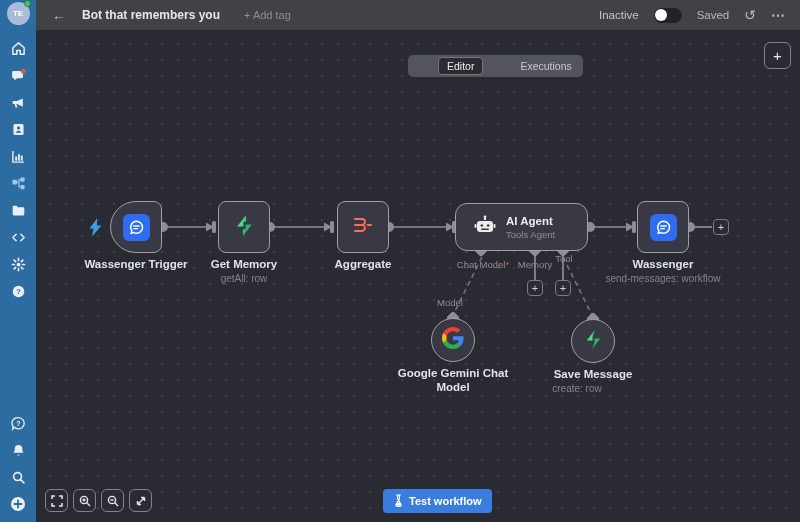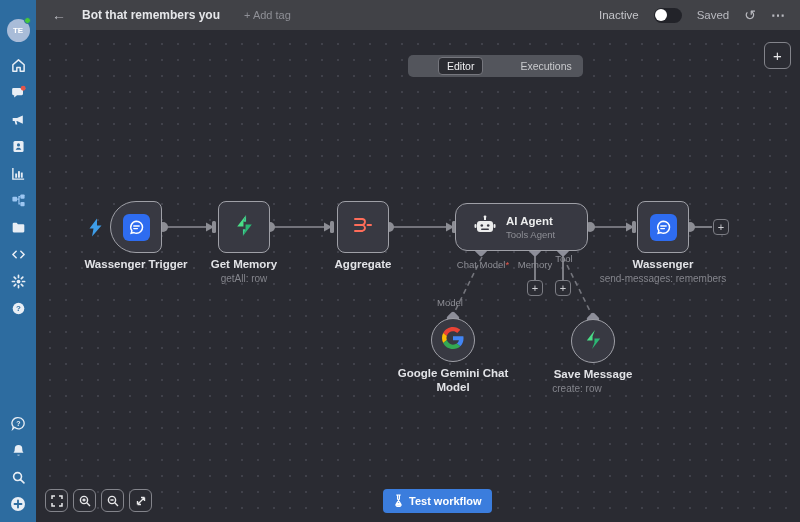--- a/index.html
+++ b/index.html
@@ -3,21 +3,21 @@
 <meta charset="utf-8">
 <style>
   * { margin:0; padding:0; box-sizing:border-box; }
   html,body { width:800px; height:522px; overflow:hidden; background:#2a2b32;
     font-family:"Liberation Sans", sans-serif; }
   #app { position:relative; width:800px; height:522px; }
 
   
   .sidebar { position:absolute; left:0; top:0; width:36px; height:522px;
     background:#2d6ca0; display:flex; flex-direction:column; align-items:center; z-index:30; }
-  .avatar-wrap { position:relative; margin-top:19px; }
+  .avatar-wrap { position:relative; margin-top:2px; }
   .avatar { width:23px; height:23px; border-radius:50%; background:#a9bcd8; color:#fff;
     font-size:8px; font-weight:bold; display:flex; align-items:center; justify-content:center; }
   .status-dot { position:absolute; right:-1px; top:-2px; width:7px; height:7px;
     border-radius:50%; background:#46c93a; border:1.5px solid #2d6ca0; }
   .side-icons { display:flex; flex-direction:column; align-items:center; gap:11px; margin-top:15px; }
   .side-icons .sicon, .side-bottom .sicon { width:16px; height:16px; display:flex;
     align-items:center; justify-content:center; cursor:pointer; position:relative; }
   .side-bottom { margin-top:auto; display:flex; flex-direction:column; align-items:center;
     gap:11px; margin-bottom:10px; }
   .sicon svg { display:block; }
@@ -317,21 +317,21 @@
 
     <div class="node square" style="left:601px; top:171px;">
       <div class="node-icon wassenger-bg">
         <svg width="17" height="17" viewBox="0 0 17 17">
             <path d="M8.5 2.2a6 6 0 0 1 0 12c-.9 0-1.8-.2-2.6-.6l-2.7.7.7-2.6a6 6 0 0 1 4.6-9.5Z" fill="none" stroke="#fff" stroke-width="1.5"></path>
             <path d="M5.8 7h5.4M5.8 9.6h3.6" stroke="#fff" stroke-width="1.4" stroke-linecap="round"></path>
           </svg>
       </div>
     </div>
     <div class="node-label" style="left:627px; top:228px;">Wassenger</div>
-    <div class="node-sub" style="left:627px; top:243px;">send-messages: remembers</div>
+    <div class="node-sub" style="left:627px; top:243px;">send-messages: workflow</div>
     <div class="mini-plus" style="left:677px; top:189px;">+</div>
 
     <div class="port-label" style="left:414px; top:267px;">Model</div>
     <div class="node round" style="left:395px; top:288px;">
       <span>
         <svg width="22" height="22" viewBox="0 0 48 48">
             <path fill="#EA4335" d="M24 9.5c3.54 0 6.71 1.22 9.21 3.6l6.85-6.85C35.9 2.38 30.47 0 24 0 14.62 0 6.51 5.38 2.56 13.22l7.98 6.19C12.43 13.72 17.74 9.5 24 9.5z"></path>
             <path fill="#4285F4" d="M46.98 24.55c0-1.57-.15-3.09-.38-4.55H24v9.02h12.94c-.58 2.96-2.26 5.48-4.78 7.18l7.73 6c4.51-4.18 7.09-10.36 7.09-17.65z"></path>
             <path fill="#FBBC05" d="M10.53 28.59c-.48-1.45-.76-2.99-.76-4.59s.27-3.14.76-4.59l-7.98-6.19C.92 16.46 0 20.12 0 24c0 3.88.92 7.54 2.56 10.78l7.97-6.19z"></path>
             <path fill="#34A853" d="M24 48c6.48 0 11.93-2.13 15.89-5.81l-7.73-6c-2.15 1.45-4.92 2.3-8.16 2.3-6.26 0-11.57-4.22-13.47-9.91l-7.98 6.19C6.51 42.62 14.62 48 24 48z"></path>

